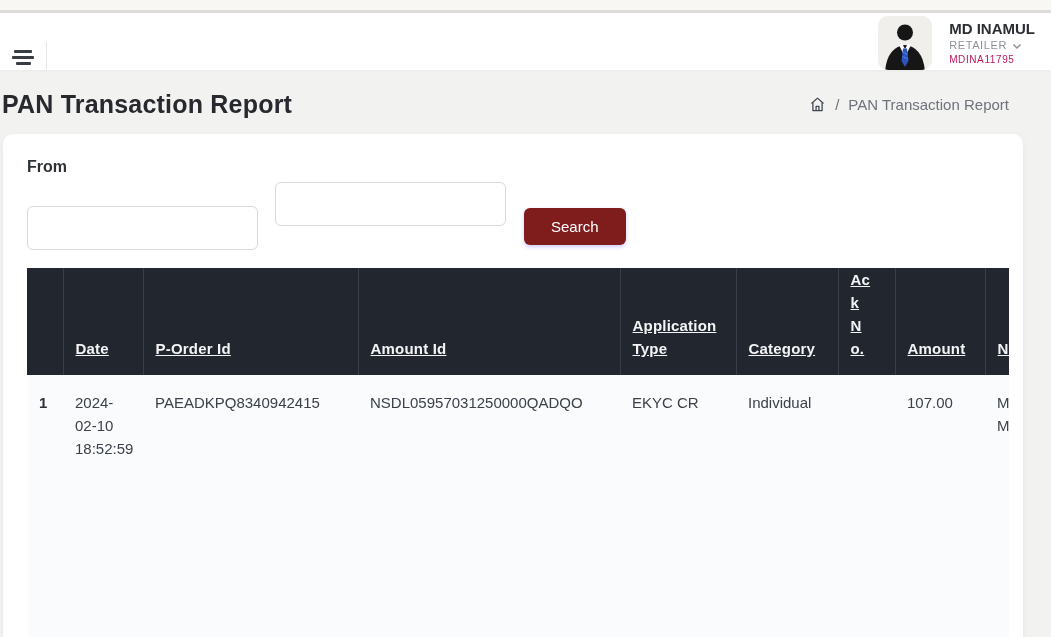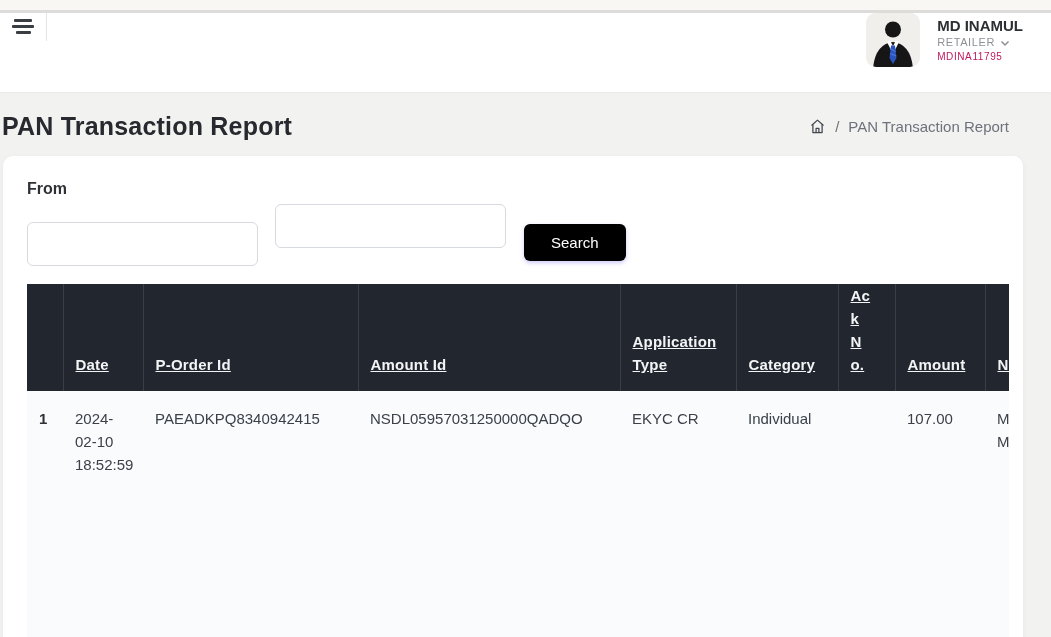--- a/index.html
+++ b/index.html
@@ -8,22 +8,22 @@
     font-family:"Liberation Sans", sans-serif;
     background:#f2f2f1;
     color:#33363c;
   }
 
   
   .top-strip { height:13px; background:#f8f7f4; border-bottom:3px solid #dddcdb; }
 
   
   .app-header {
-    height:79px; background:#ffffff; display:flex; align-items:flex-start;
-    padding:0 28px 0 8px; box-shadow:0 1px 2px rgba(0,0,0,0.04);
+    height:57px; background:#ffffff; display:flex; align-items:flex-end;
+    padding:0 16px 0 8px; box-shadow:0 1px 2px rgba(0,0,0,0.04);
   }
   .hamburger { width:30px; height:26px; border:none; background:transparent; cursor:pointer;
     display:flex; flex-direction:column; justify-content:center; align-items:center; gap:3px; }
   .hamburger span { display:block; height:3px; background:#3a3d42; border-radius:1px; }
   .hamburger .b1 { width:18px; }
   .hamburger .b2 { width:22px; }
   .hamburger .b3 { width:15px; }
   .v-divider { width:1px; height:28px; background:#e4e4e4; margin-left:8px; }
 
   .user-block { margin-left:auto; display:flex; align-items:center; gap:17px; cursor:pointer; }
@@ -41,30 +41,30 @@
   .breadcrumb svg { display:block; }
 
   
   .card {
     margin-left:3px; width:1020px; height:720px;
     background:#ffffff; border-radius:10px;
     box-shadow:0 2px 6px rgba(25,30,40,0.05);
     padding-top:24px;
   }
   .filters { display:flex; padding:0 24px; }
-  .field { width:231px; margin-right:17px; display:flex; flex-direction:column; }
+  .field { width:231px; margin-right:17px; display:flex; flex-direction:column;gap:6px; }
   .field-label { font-size:16px; font-weight:700; color:#2e3136; }
   .field input {
     margin-top:24px; height:44px; border:1px solid #d6d9de; border-radius:6px;
     background:#fff; padding:0 12px; font-size:15px; font-family:"Liberation Sans",sans-serif;
     outline:none;
   }
   .search-wrap { align-self:flex-end; margin-left:1px; margin-bottom:5px; }
   .btn-search {
-    background:#000000; color:#ffffff; border:none; border-radius:6px;
+    background:#7f1d1d; color:#ffffff; border:none; border-radius:6px;
     padding:10px 27px; font-size:15px; font-family:"Liberation Sans",sans-serif;
     cursor:pointer; box-shadow:0 2px 4px rgba(116,104,238,0.35);
   }
 
   
   .table-wrap { margin:18px 0 0 24px; width:982px; overflow:hidden; }
   table { width:1084px; table-layout:fixed; border-collapse:collapse; }
   thead th {
     background:#22262e; color:#f3f4f6; font-size:15px; font-weight:700;
     text-align:left; vertical-align:bottom; height:96px;

